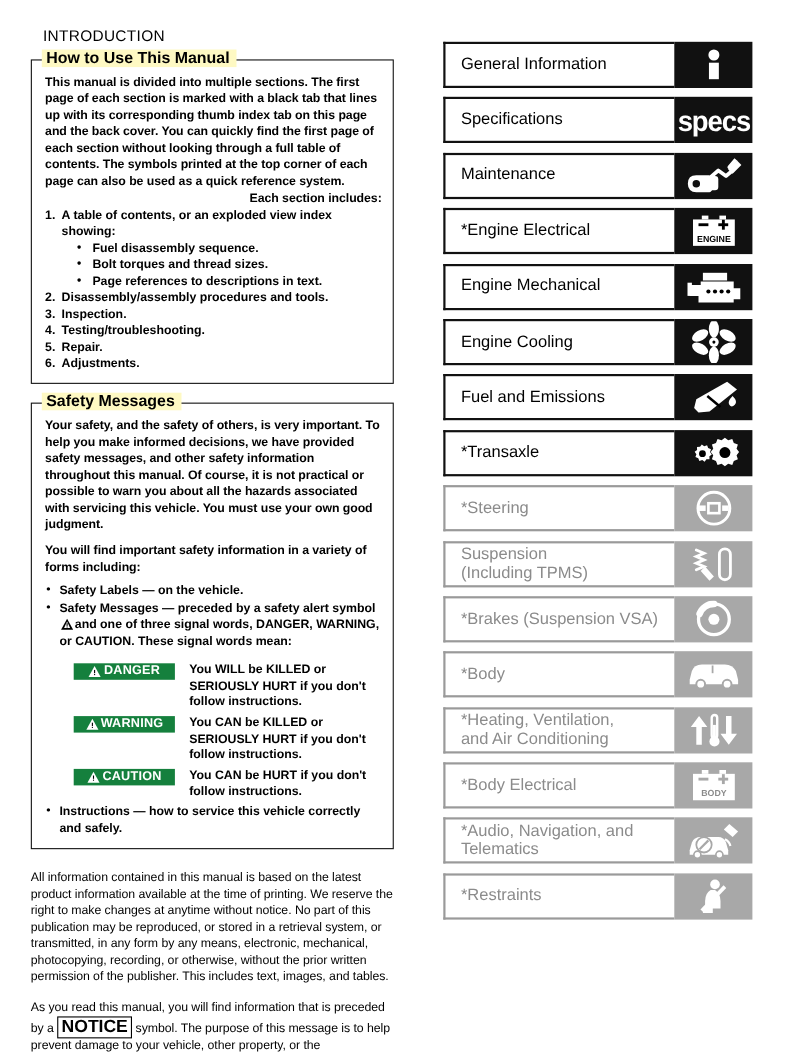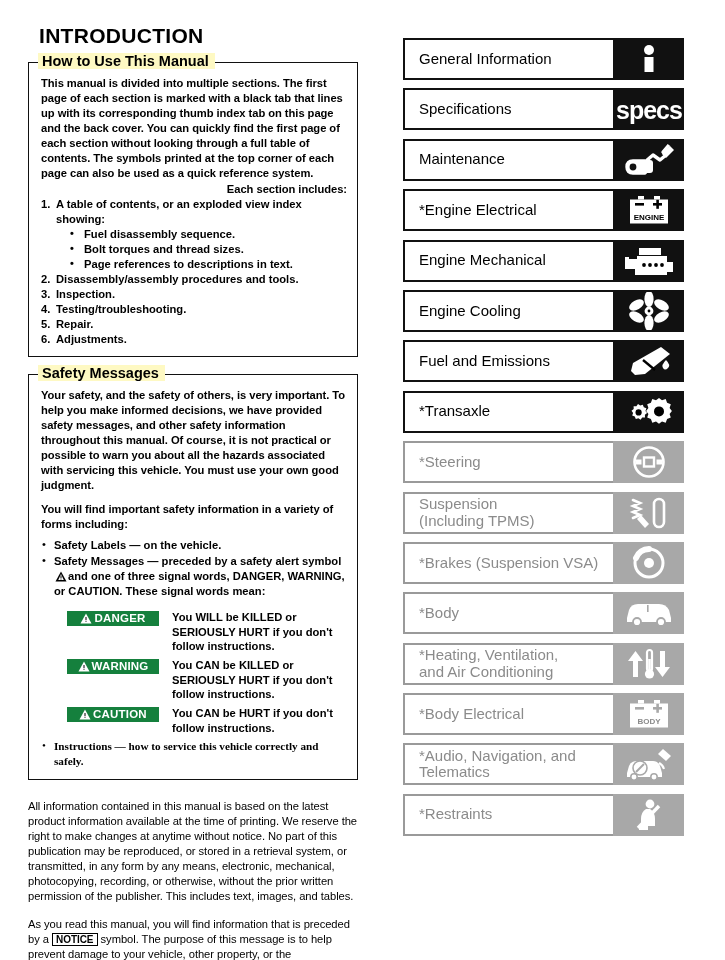--- a/index.html
+++ b/index.html
@@ -18,22 +18,22 @@
 
   
   #left-column {
     position: absolute;
     left: 28px;
     top: 24px;
     width: 330px;
   }
 
   #page-title {
-    font-size: 21px;
-    font-weight: bold;
+    font-size: 14px;
+    font-weight: normal;
     letter-spacing: 0.3px;
     margin: 0 0 14px 11px;
   }
 
   
   .legend-box {
     position: relative;
     border: 1.6px solid #111;
     padding: 13px 10px 9px 12px;
     margin-bottom: 17px;
@@ -157,21 +157,21 @@
     font-size: 11.2px;
     font-weight: bold;
     line-height: 1.31;
     margin-left: 13px;
   }
 
   .notice-chip {
     display: inline-block;
     border: 1.4px solid #000;
     padding: 0px 3px;
-    font-size: 10px;
+    font-size: 16px;
     font-weight: bold;
     line-height: 1.15;
     vertical-align: 0px;
   }
 
   
   #tab-column {
     position: absolute;
     left: 379px;
     top: 38px;
@@ -311,21 +311,21 @@
                 <polygon points="12,1 23,21 1,21" fill="#fff"></polygon>
                 <rect x="11" y="8" width="2" height="6" fill="#000"></rect>
                 <rect x="11" y="15.5" width="2" height="2" fill="#000"></rect>
               </svg></span>
           <span>CAUTION</span>
         </div>
         <div class="signal-desc">You CAN be HURT if you don't follow instructions.</div>
       </div>
     </div>
 
-    <ul class="safety-list" style="margin-top:1px;font-family:Liberation Serif, serif;">
+    <ul class="safety-list" style="margin-top:1px;">
       <li>
         <span class="bold">Instructions</span>
         <span class="bold">— how to service this vehicle correctly and safely.</span>
       </li>
     </ul>
   </section>
 
   <p class="body-text normal" style="margin-top:19px;">All information contained in this manual is based on the latest product information available at the time of printing. We reserve the right to make changes at anytime without notice. No part of this publication may be reproduced, or stored in a retrieval system, or transmitted, in any form by any means, electronic, mechanical, photocopying, recording, or otherwise, without the prior written permission of the publisher. This includes text, images, and tables.</p>
 
   <p class="body-text normal" style="margin-top:13px;"><span>As you read this manual, you will find information that is preceded by a</span> <span class="notice-chip">NOTICE</span> <span>symbol. The purpose of this message is to help prevent damage to your vehicle, other property, or the environment.</span></p>

